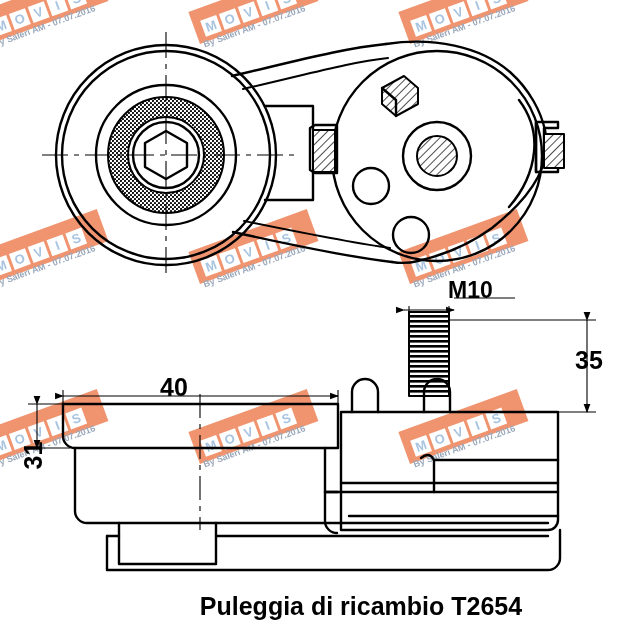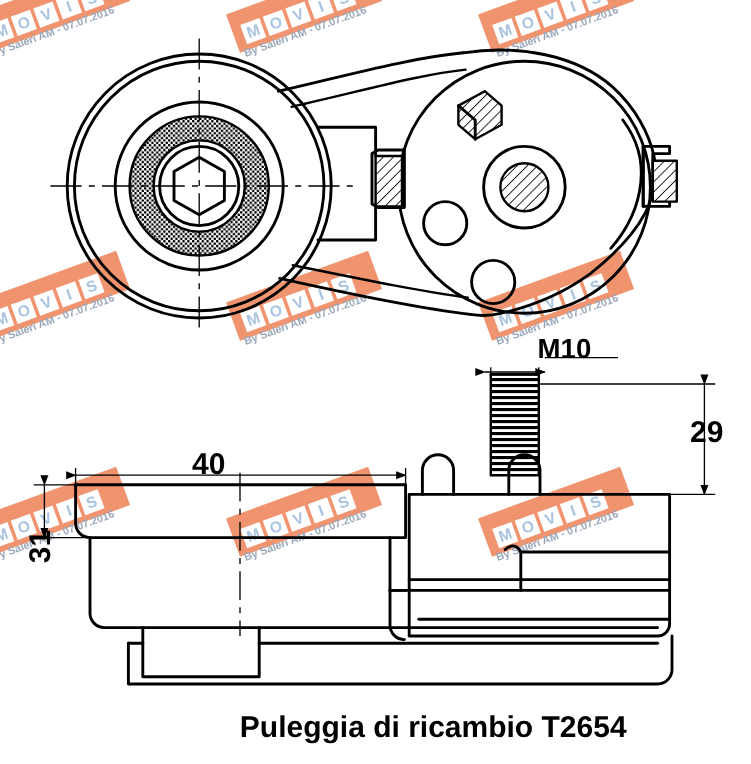--- a/index.html
+++ b/index.html
@@ -384,17 +384,17 @@
         <line x1="558" y1="412" x2="596" y2="412"></line>
         <line x1="587" y1="320" x2="587" y2="412" marker-start="url(#arrowStart)" marker-end="url(#arrowEnd)"></line>
       </g>
 
     </g>
   </svg>
 
   <div class="dim-label" id="label-76">40</div>
   <div class="dim-label" id="label-31">31</div>
   <div class="dim-label" id="label-M10">M10</div>
-  <div class="dim-label" id="label-35">29</div>
+  <div class="dim-label" id="label-35">35</div>
 
   <div id="caption">Puleggia di ricambio T2654</div>
 
 </div>
 
 </body></html>

